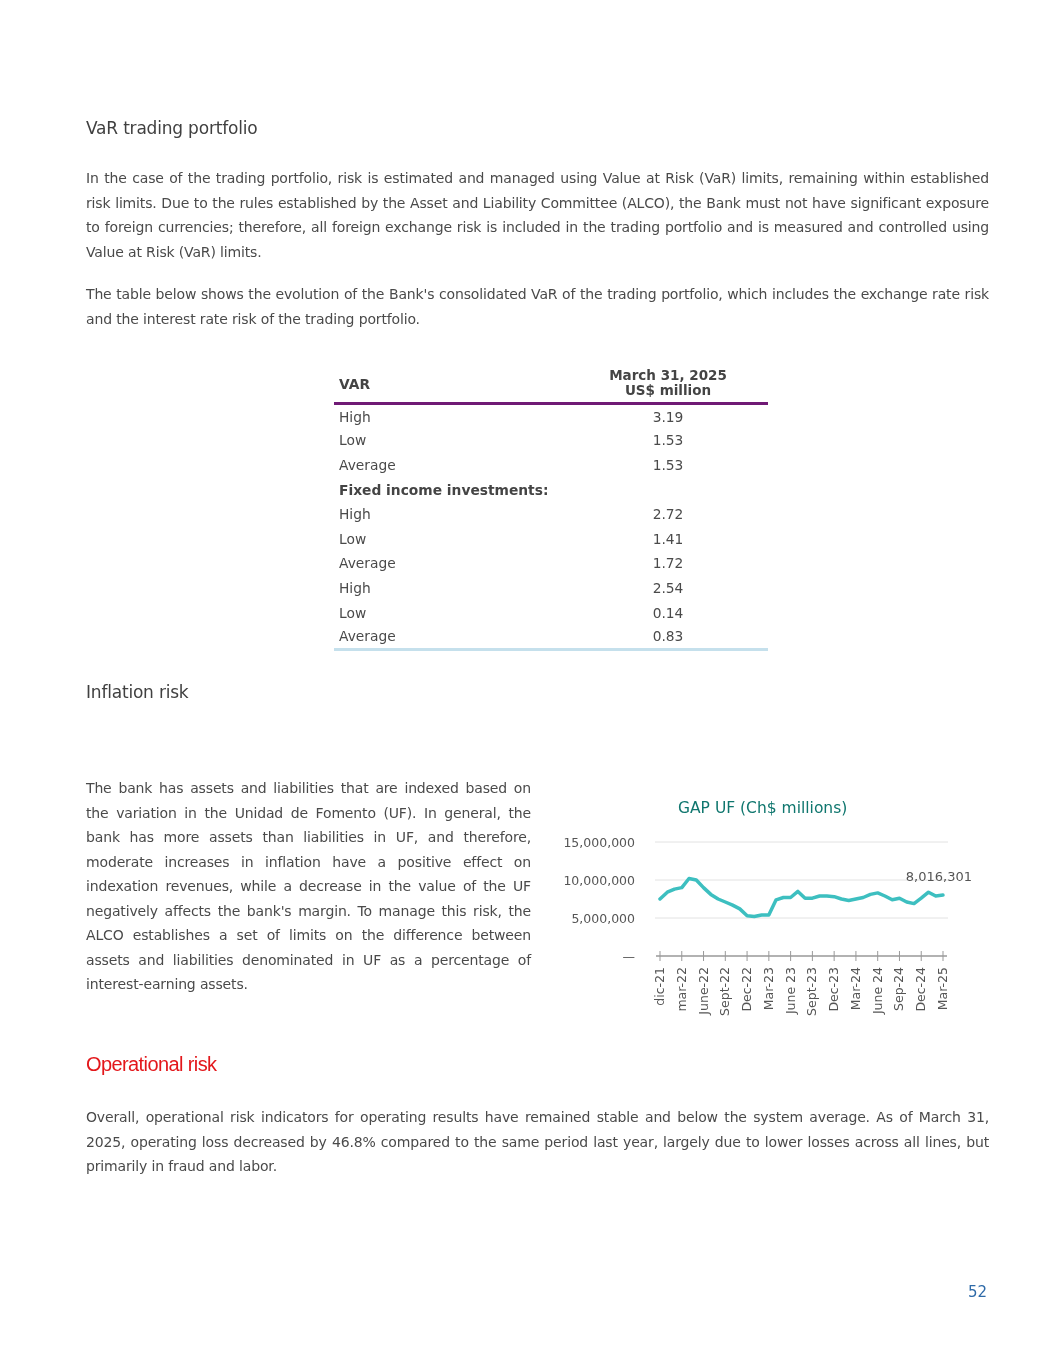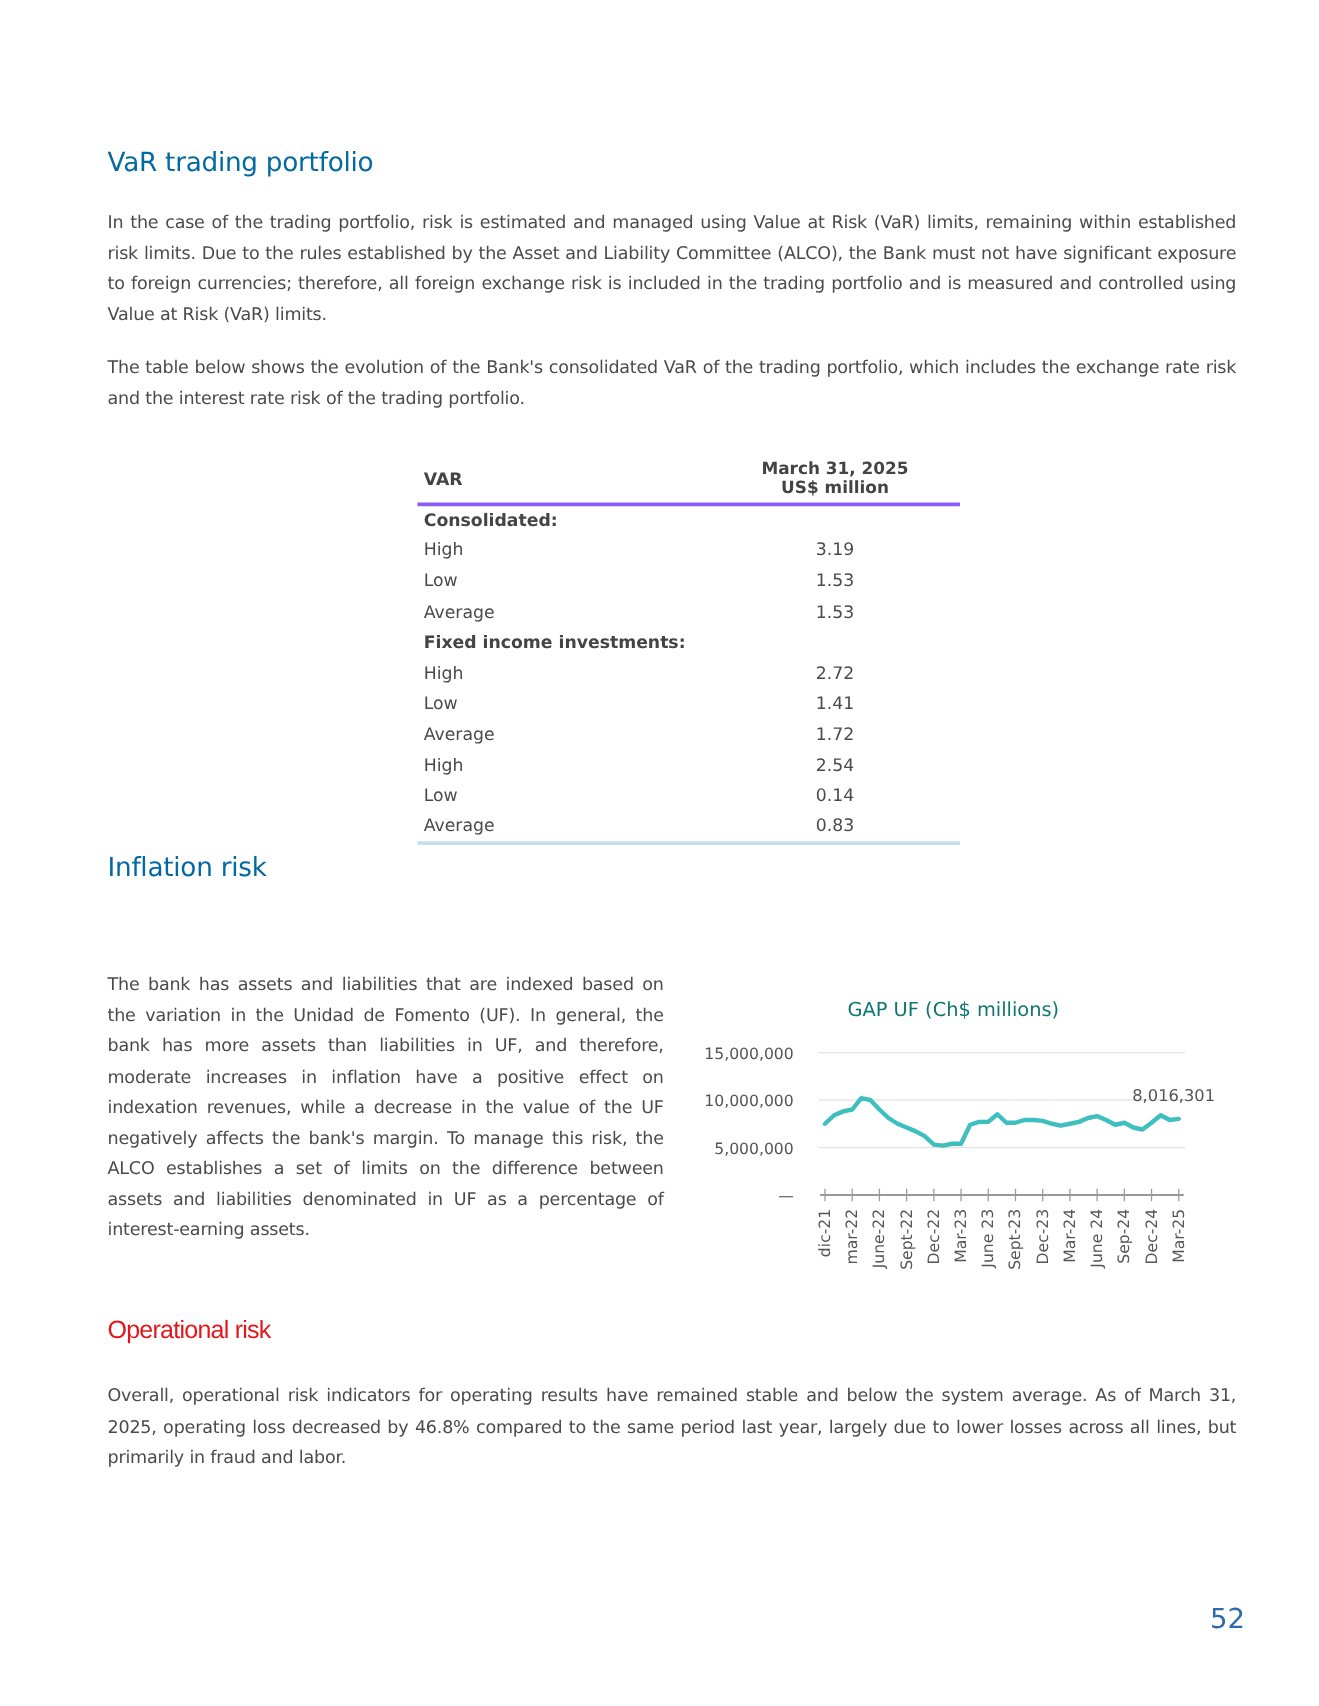--- a/index.html
+++ b/index.html
@@ -1,55 +1,51 @@
 <!DOCTYPE html>
 <html><head>
 <meta charset="utf-8">
 <style>
   html, body { margin: 0; padding: 0; background: #ffffff; }
   body { width: 1055px; height: 1365px; position: relative; font-family: "DejaVu Sans", sans-serif; color: #4a4a4a; overflow: hidden; }
-  .h2 { position: absolute; left: 86px; font-size: 21px; color: #0369a1; font-weight: normal; margin: 0; letter-spacing: -0.2px; }
+  .h2 { position: absolute; left: 86px; font-size: 17px; color: #404040; font-weight: normal; margin: 0; letter-spacing: -0.2px; }
   .p { position: absolute; left: 86px; width: 903px; font-size: 14px; line-height: 24.5px; text-align: justify; margin: 0; color: #4a4a4a; letter-spacing: -0.15px; }
   .red { color: #e3171b; font-size: 20px; letter-spacing: -0.6px; font-family: "Liberation Sans", sans-serif; }
   table.var { position: absolute; left: 334px; top: 357px; width: 434px; border-collapse: collapse; font-size: 13.8px; color: #4a4a4a; }
   table.var th { font-weight: bold; color: #444; padding: 0 5px 4px 5px; vertical-align: bottom; }
   table.var th.c1 { text-align: left; height: 35px; padding-bottom: 10px; }
   table.var th.c2 { text-align: center; line-height: 15px; font-size: 13.5px; }
-  table.var thead tr { border-bottom: 3px solid #8b5cf6; }
+  table.var thead tr { border-bottom: 3px solid #701a75; }
   table.var tbody tr { height: 24.6px; }
   table.var td { padding: 0 5px; }
   table.var td.v { text-align: center; width: 190px; }
   table.var td.sec { font-weight: bold; color: #444; }
   table.var tbody tr:last-child { border-bottom: 3px solid #c5e0ec; }
   .chart-title { position: absolute; left: 678px; top: 799px; font-size: 15.5px; color: #0f766e; }
   svg.chart { position: absolute; left: 560px; top: 830px; }
-  .pageno { position: absolute; left: 968px; top: 1283px; font-size: 22px; color: #2e6aa8; }
+  .pageno { position: absolute; left: 968px; top: 1283px; font-size: 15px; color: #2e6aa8; }
 </style>
 </head>
 <body>
 
 <h2 class="h2" style="top:118px;">VaR trading portfolio</h2>
 <p class="p" style="top:166px;">In the case of the trading portfolio, risk is estimated and managed using Value at Risk (VaR) limits, remaining within established risk limits. Due to the rules established by the Asset and Liability Committee (ALCO), the Bank must not have significant exposure to foreign currencies; therefore, all foreign exchange risk is included in the trading portfolio and is measured and controlled using Value at Risk (VaR) limits.</p>
 <p class="p" style="top:282px;">The table below shows the evolution of the Bank's consolidated VaR of the trading portfolio, which includes the exchange rate risk and the interest rate risk of the trading portfolio.</p>
 
 <table class="var">
   <thead>
     <tr>
       <th class="c1">VAR</th>
       <th class="c2">
         <div>March 31, 2025</div>
         <div>US$ million</div>
       </th>
     </tr>
   </thead>
   <tbody id="var-body">
-      <tr>
-        <td class="sec">Consolidated:</td>
-        <td class="v"></td>
-      </tr>
       <tr>
         <td>High</td>
         <td class="v">3.19</td>
       </tr>
       <tr>
         <td>Low</td>
         <td class="v">1.53</td>
       </tr>
       <tr>
         <td>Average</td>

